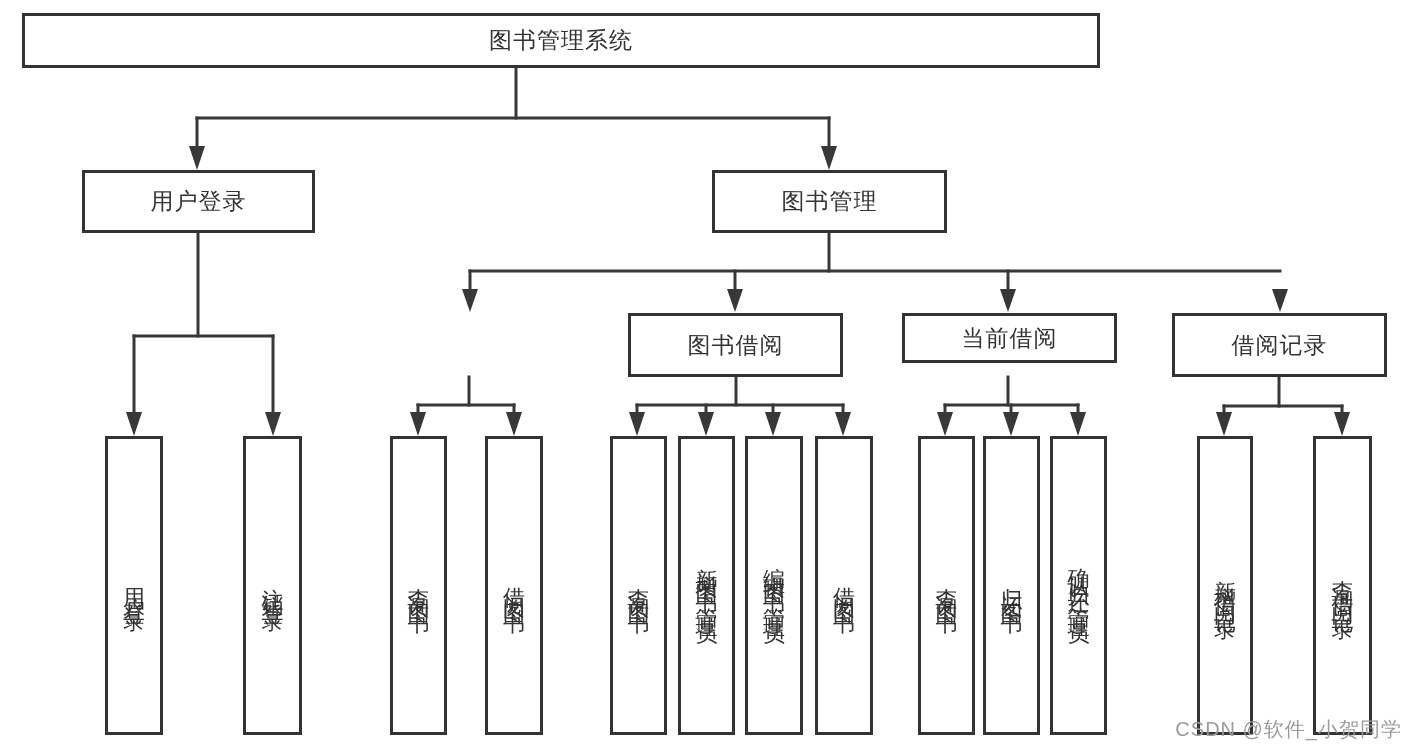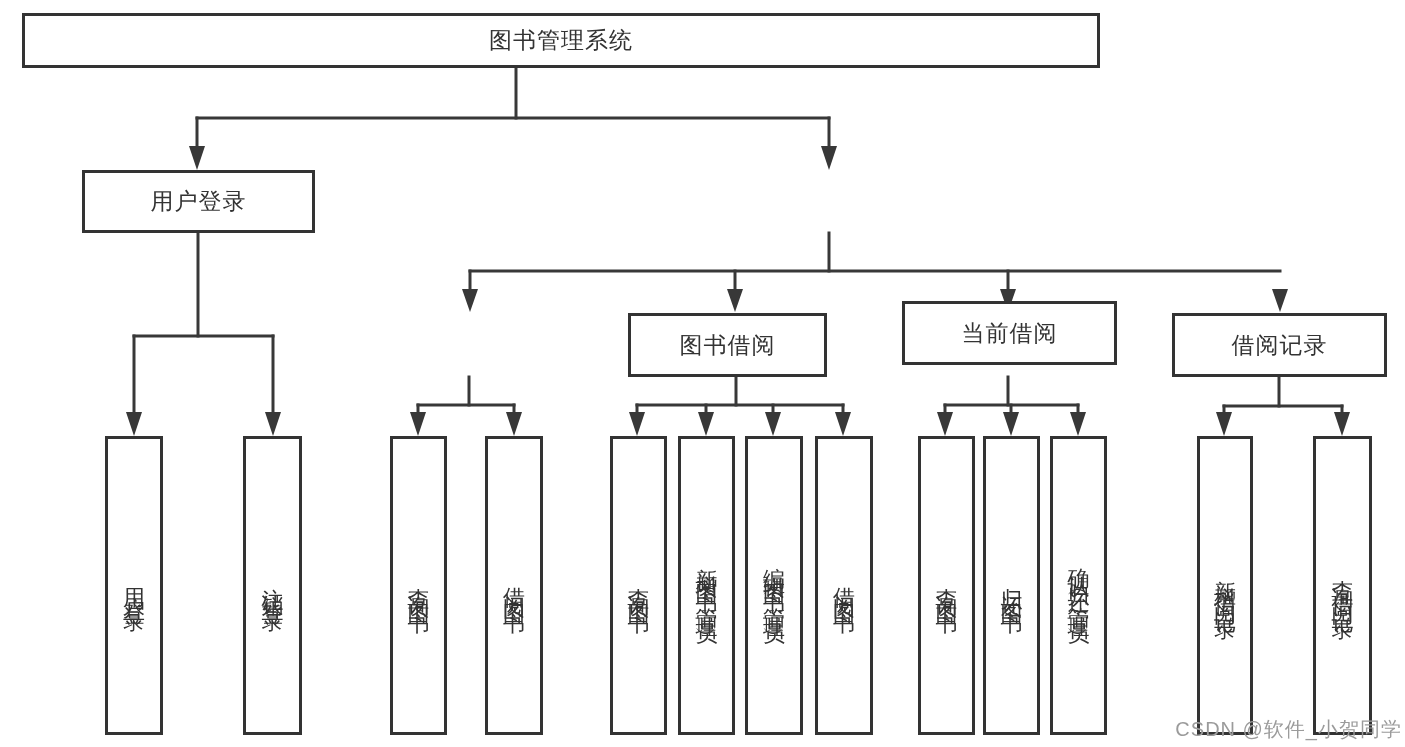--- a/index.html
+++ b/index.html
@@ -91,25 +91,28 @@
     <polygon class="ah" points="1334,412 1350,412 1342,436"></polygon>
   </svg>
 
   <div class="box h" style="left:22px;top:13px;width:1078px;height:55px">
     <span>图书管理系统</span>
   </div>
 
   <div class="box h" style="left:82px;top:170px;width:233px;height:63px">
     <span>用户登录</span>
   </div>
+  <div class="box h" style="left:712px;top:170px;width:235px;height:63px">
+    <span>图书管理</span>
+  </div>
 
-  <div class="box h" style="left:628px;top:313px;width:199px;height:64px">
+  <div class="box h" style="left:628px;top:313px;width:215px;height:64px">
     <span>图书借阅</span>
   </div>
-  <div class="box h" style="left:902px;top:301px;width:215px;height:64px">
+  <div class="box h" style="left:902px;top:313px;width:215px;height:50px">
     <span>当前借阅</span>
   </div>
   <div class="box h" style="left:1172px;top:313px;width:215px;height:64px">
     <span>借阅记录</span>
   </div>
 
   <div class="box v" style="left:105px;width:58px">
     <span class="vt">用户登录</span>
   </div>
   <div class="box v" style="left:243px;width:59px">

